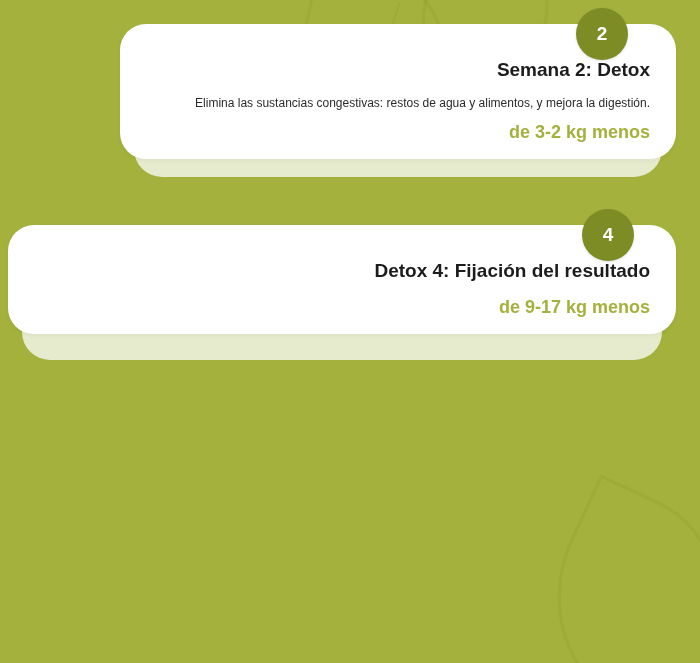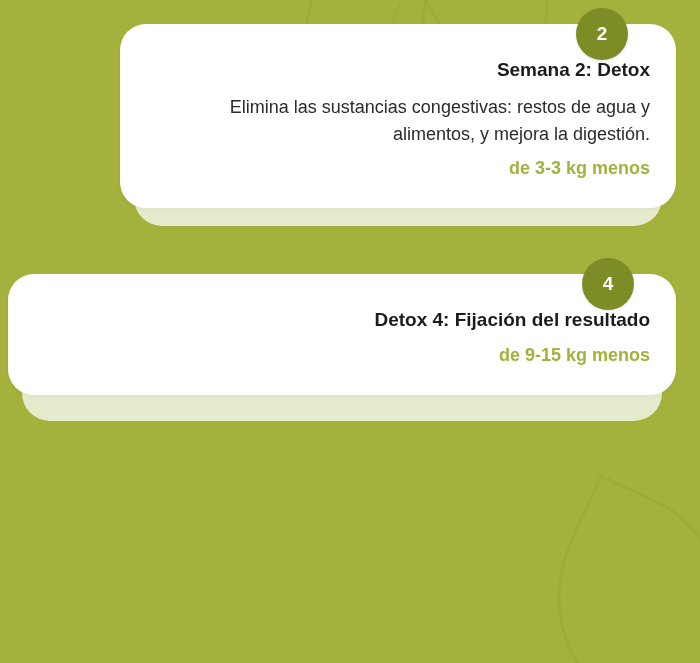--- a/index.html
+++ b/index.html
@@ -81,21 +81,21 @@
   }
   .card-wrap.week4 .card-shadow {
     bottom: -26px;
   }
 
   .card {
     position: relative;
     z-index: 2;
     background: #ffffff;
     border-radius: 26px;
-    padding: 34px 26px 26px 26px;
+    padding: 34px 26px 14px 26px;
     text-align: right;
     box-shadow: 0 2px 4px rgba(0,0,0,0.04);
   }
 
   .badge {
     position: absolute;
     z-index: 3;
     width: 52px;
     height: 52px;
     border-radius: 50%;
@@ -116,21 +116,21 @@
   }
 
   .card-title {
     font-size: 19px;
     font-weight: bold;
     color: #1c1c1c;
     margin: 0 0 12px 0;
     line-height: 1.25;
   }
   .card-body {
-    font-size: 18px;
+    font-size: 12px;
     color: #2b2b2b;
     line-height: 1.52;
     margin: 0 0 8px 0;
   }
   .card-result {
     font-size: 18px;
     font-weight: bold;
     color: #a4b13c;
     margin: 6px 0 0 0;
     line-height: 1.4;
@@ -145,26 +145,26 @@
 <div class="bg-deco leaf-c"></div>
 
 <div class="cards">
 
   <div class="card-wrap week2">
     <div class="card-shadow"></div>
     <div class="badge">2</div>
     <div class="card">
       <p class="card-title">Semana 2: Detox</p>
       <p class="card-body">Elimina las sustancias congestivas: restos de agua y alimentos, y mejora la digestión.</p>
-      <p class="card-result">de 3-3 kg menos</p>
+      <p class="card-result">de 3-2 kg menos</p>
     </div>
   </div>
 
   <div class="card-wrap week4">
     <div class="card-shadow"></div>
     <div class="badge">4</div>
     <div class="card">
       <p class="card-title">Detox 4: Fijación del resultado</p>
-      <p class="card-result">de 9-15 kg menos</p>
+      <p class="card-result">de 9-17 kg menos</p>
     </div>
   </div>
 
 </div>
 
 </body></html>

